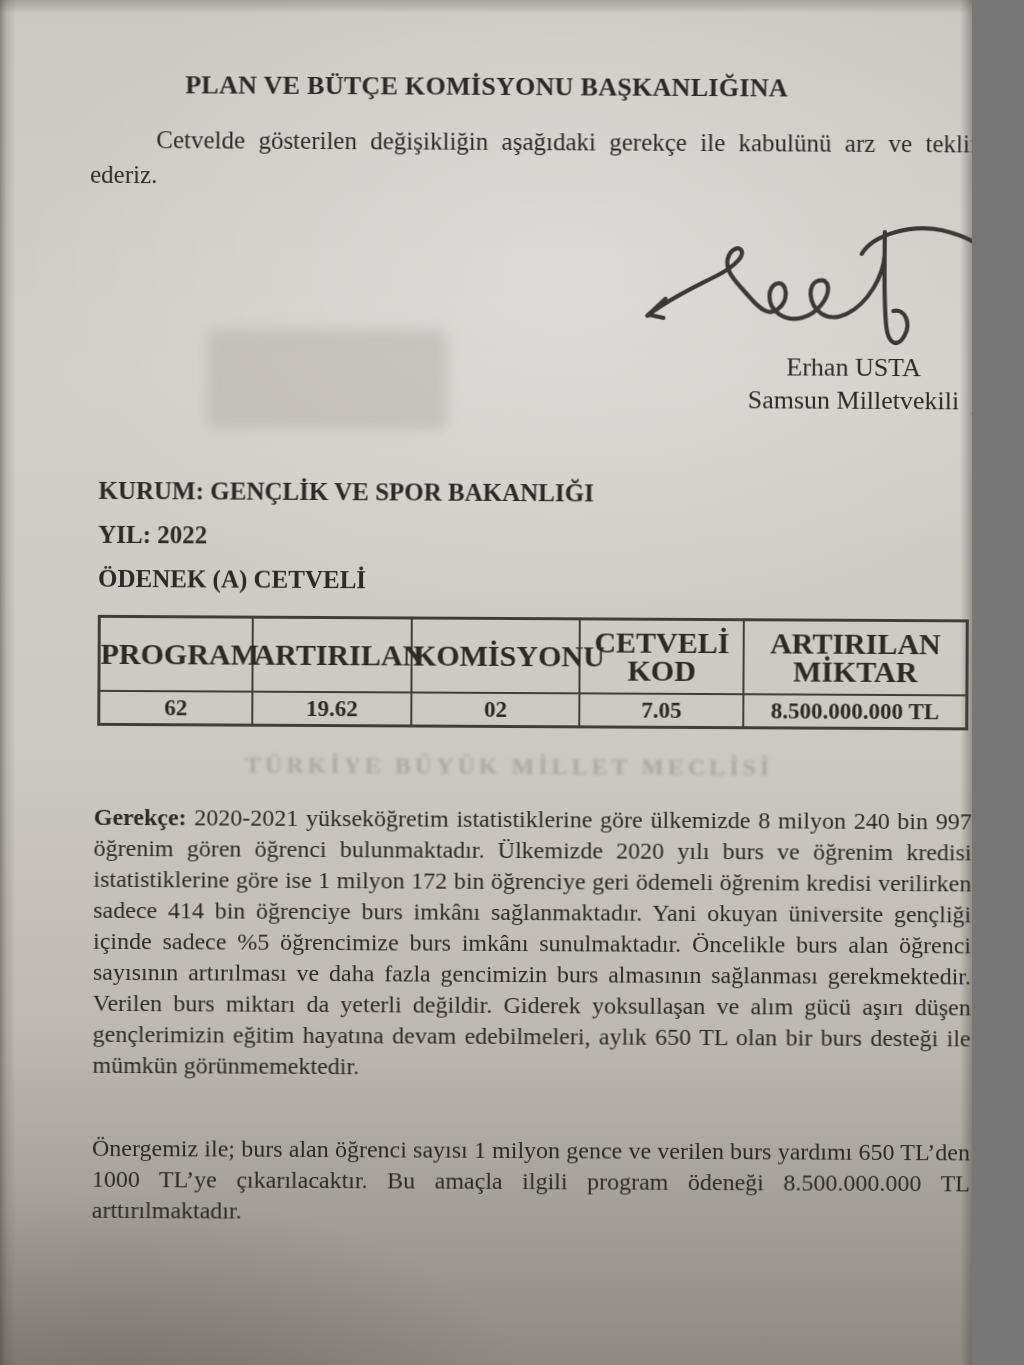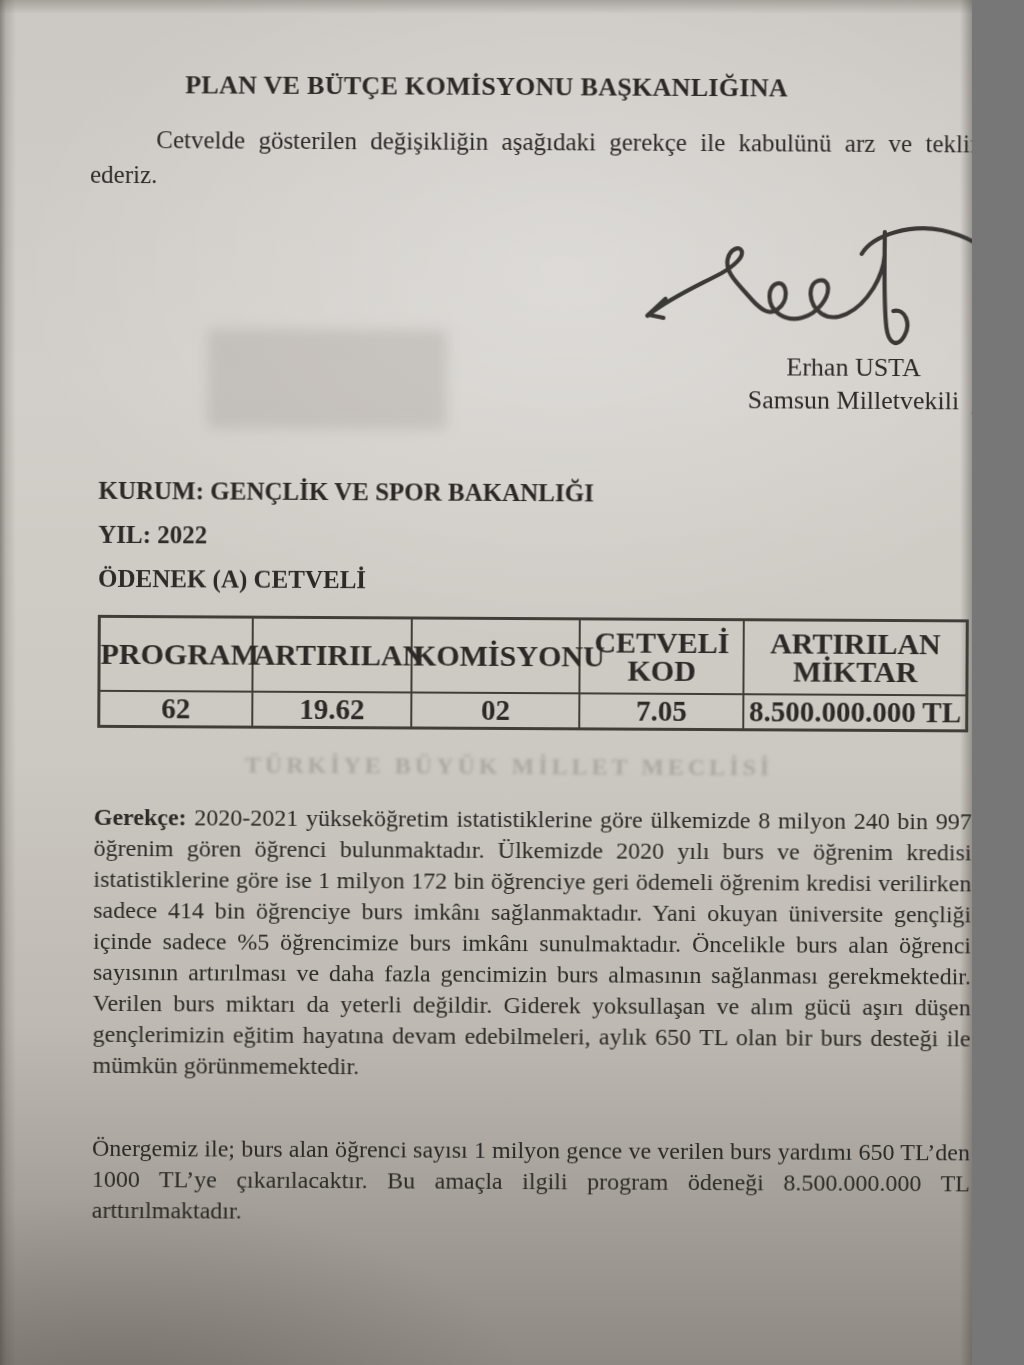--- a/index.html
+++ b/index.html
@@ -25,21 +25,21 @@
   .signature-svg path{fill:none;stroke:#3b3936;stroke-width:4.2;stroke-linecap:round;stroke-linejoin:round;}
   .signer{position:absolute;left:692px;top:349px;width:325px;text-align:center;
           font-size:26px;line-height:33px;}
   .meta{position:absolute;left:100px;top:479px;font-weight:bold;font-size:25px;}
   .meta p{margin:0 0 16px 0;line-height:28px;}
   .budget-table{position:absolute;left:100px;top:617px;width:871px;border-collapse:collapse;
                 table-layout:fixed;border:3px solid #413e3a;}
   .budget-table th,.budget-table td{border:2.5px solid #413e3a;text-align:center;
                 font-weight:bold;padding:0;vertical-align:middle;}
   .budget-table thead th{height:72px;font-size:30px;line-height:28px;white-space:pre-line;margin-top:8px;}
-  .budget-table tbody td{height:31px;font-size:29px;}
+  .budget-table tbody td{height:31px;font-size:23px;}
   .watermark{position:absolute;left:0;top:753px;width:1024px;text-align:center;margin:0;
              font-size:24px;font-weight:bold;letter-spacing:4px;
              color:rgba(104,99,94,0.32);filter:blur(1.6px);}
   .body-par{position:absolute;left:97px;width:878px;margin:0;
             font-size:24px;line-height:31px;text-align:justify;}
   .par1{top:804px;}
   .par2{top:1135px;}
 </style>
 </head>
 <body>

